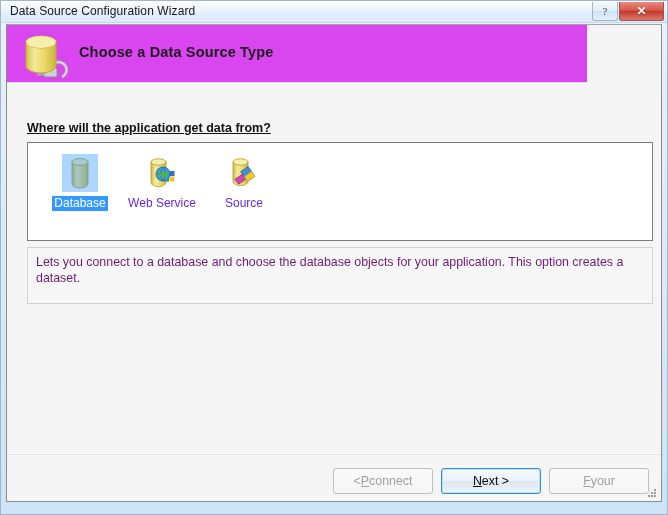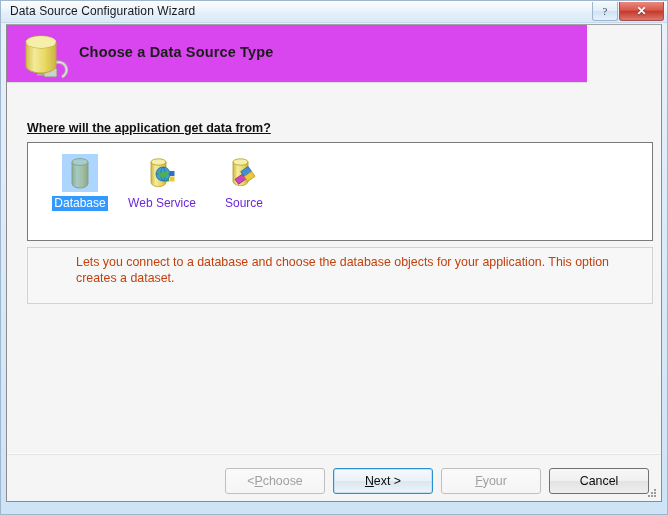--- a/index.html
+++ b/index.html
@@ -210,23 +210,22 @@
     box-sizing: border-box;
     background: #f7f7f7;
     border: 1px solid #d2d2d2;
   }
   .desc-text {
     position: absolute;
     left: 8px;
     top: 6px;
     right: 8px;
     font-size: 12.4px;
-    color: #c2410c;
+    color: #701a75;
     line-height: 16px;
-    margin-left: 40px;
   }
 
   
   .button-sep {
     position: absolute;
     left: 0;
     top: 428px;
     width: 654px;
     height: 1px;
     background: #e4e4e4;
@@ -414,36 +413,31 @@
 
     <div class="descbox">
       <div class="desc-text">Lets you connect to a database and choose the database objects for your application. This option creates a dataset.</div>
     </div>
 
     <div class="button-sep"></div>
     <div class="button-row">
       <div class="dlgbtn disabled">
           <span>&lt; </span>
           <u>P</u>
-          <span>choose</span>
+          <span>connect</span>
         </div>
       <div class="dlgbtn default">
           <span></span>
           <u>N</u>
           <span>ext &gt;</span>
         </div>
       <div class="dlgbtn disabled">
           <span></span>
           <u>F</u>
           <span>your</span>
-        </div>
-      <div class="dlgbtn">
-          <span></span>
-          <u></u>
-          <span>Cancel</span>
         </div>
     </div>
 
     <div class="grip">
       <i style="left:8px; top:2px;"></i>
       <i style="left:5px; top:5px;"></i>
         <i style="left:8px; top:5px;"></i>
       <i style="left:2px; top:8px;"></i>
         <i style="left:5px; top:8px;"></i>
         <i style="left:8px; top:8px;"></i>

